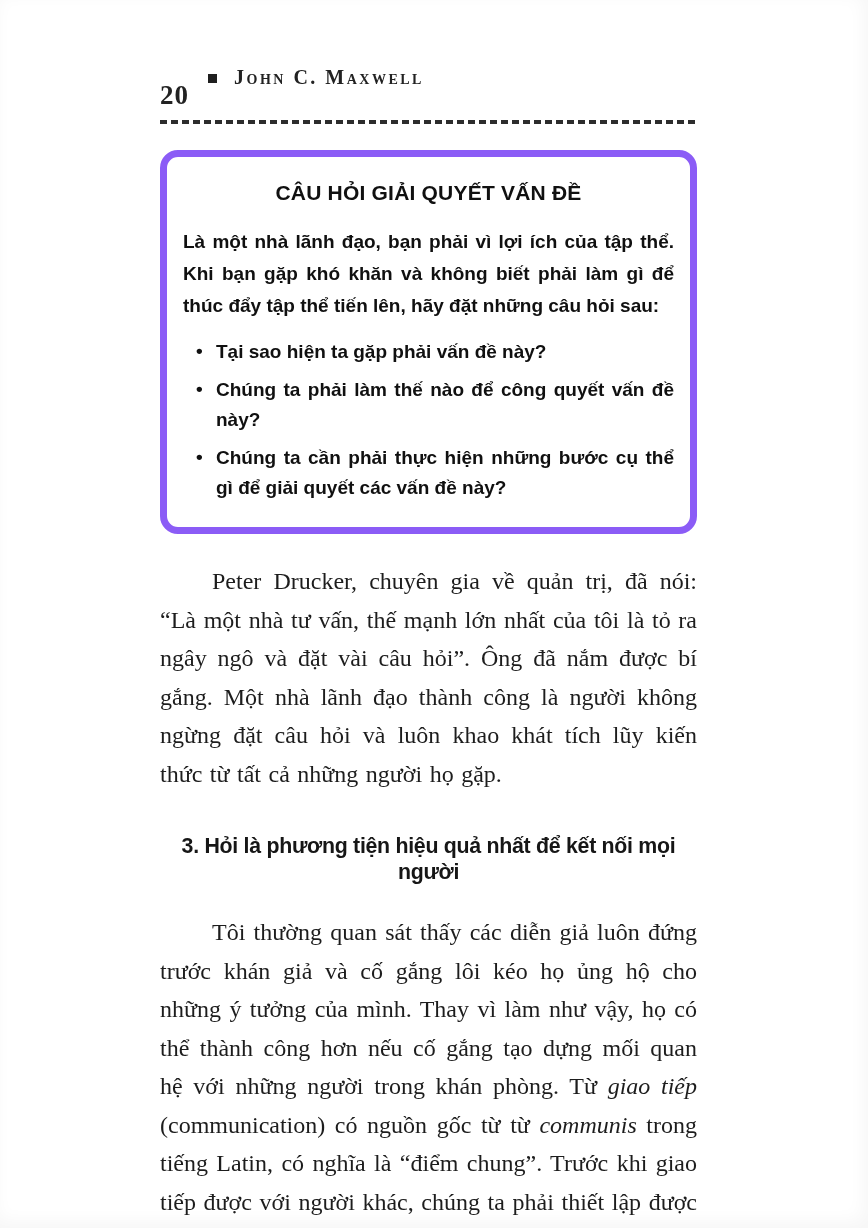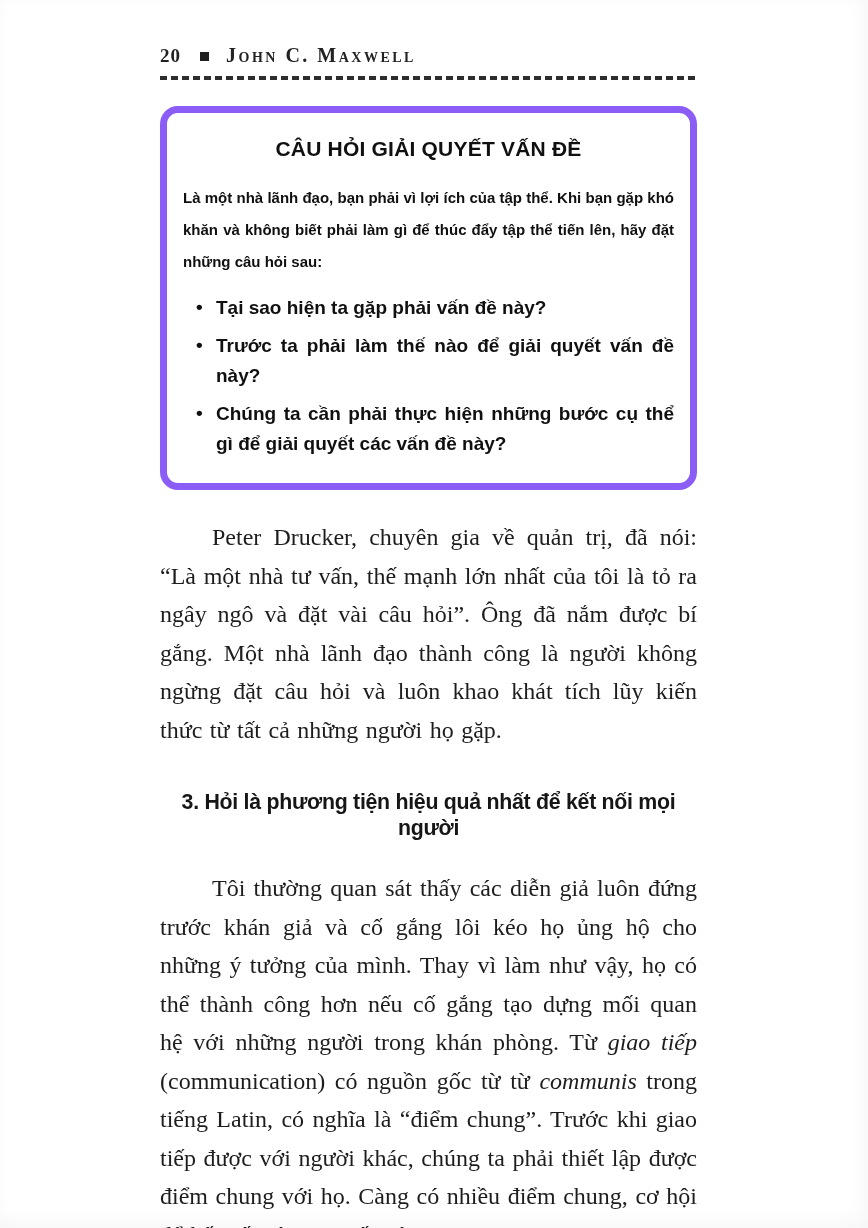--- a/index.html
+++ b/index.html
@@ -21,23 +21,24 @@
     box-shadow:inset -4px -6px 18px rgba(0,0,0,0.04);
   }
   
   .header-row{
     display:flex;
     align-items:center;
     font-family:"Liberation Serif","DejaVu Serif",serif;
     color:#222;
   }
   .page-num{
-    font-size:19px;
+    font-size:27px;
     font-weight:700;
     letter-spacing:1px;
+    margin-top:36px;
   }
   .sq{
     display:inline-block;
     width:9px;height:9px;
     background:#1f1f1f;
     margin:2px 17px 0 19px;
   }
   .author{
     font-variant:small-caps;
     font-size:20px;
@@ -61,21 +62,21 @@
   }
   .callout-title{
     margin:4px 0 21px 0;
     text-align:center;
     font-size:21px;
     font-weight:700;
     letter-spacing:0.2px;
   }
   .callout-intro{
     margin:0 0 15px 0;
-    font-size:15px;
+    font-size:19px;
     font-weight:700;
     line-height:32px;
     text-align:justify;
   }
   .callout-list{
     list-style:none;
     margin:0;
     padding:0 0 0 13px;
   }
   .callout-list li{
@@ -138,21 +139,21 @@
   <section class="callout">
     <h2 class="callout-title">CÂU HỎI GIẢI QUYẾT VẤN ĐỀ</h2>
     <p class="callout-intro">Là một nhà lãnh đạo, bạn phải vì lợi ích của tập thể. Khi bạn gặp khó khăn và không biết phải làm gì để thúc đẩy tập thể tiến lên, hãy đặt những câu hỏi sau:</p>
     <ul class="callout-list">
       <li>
         <span class="dot">•</span>
         <span class="bullet-text">Tại sao hiện ta gặp phải vấn đề này?</span>
       </li>
       <li>
         <span class="dot">•</span>
-        <span class="bullet-text">Trước ta phải làm thế nào để giải quyết vấn đề này?</span>
+        <span class="bullet-text">Chúng ta phải làm thế nào để công quyết vấn đề này?</span>
       </li>
       <li>
         <span class="dot">•</span>
         <span class="bullet-text">Chúng ta cần phải thực hiện những bước cụ thể gì để giải quyết các vấn đề này?</span>
       </li>
     </ul>
   </section>
 
   <p class="body-para">Peter Drucker, chuyên gia về quản trị, đã nói: “Là một nhà tư vấn, thế mạnh lớn nhất của tôi là tỏ ra ngây ngô và đặt vài câu hỏi”. Ông đã nắm được bí gắng. Một nhà lãnh đạo thành công là người không ngừng đặt câu hỏi và luôn khao khát tích lũy kiến thức từ tất cả những người họ gặp.</p>
 

